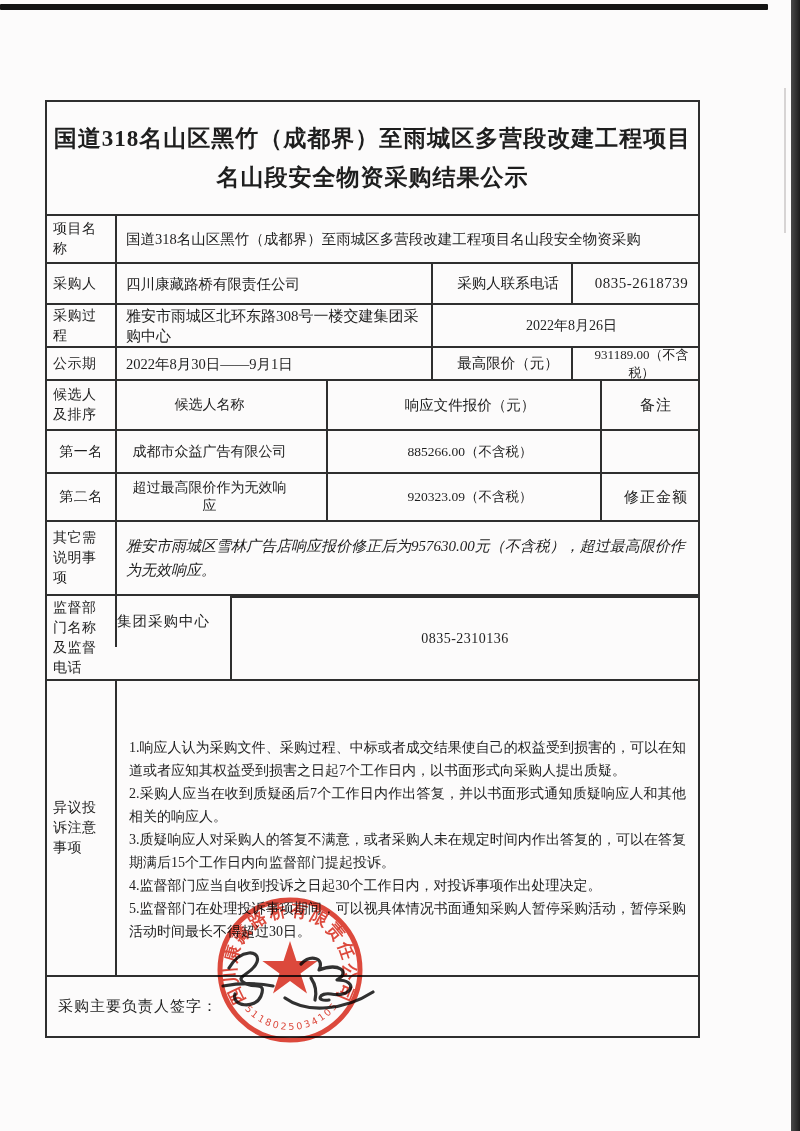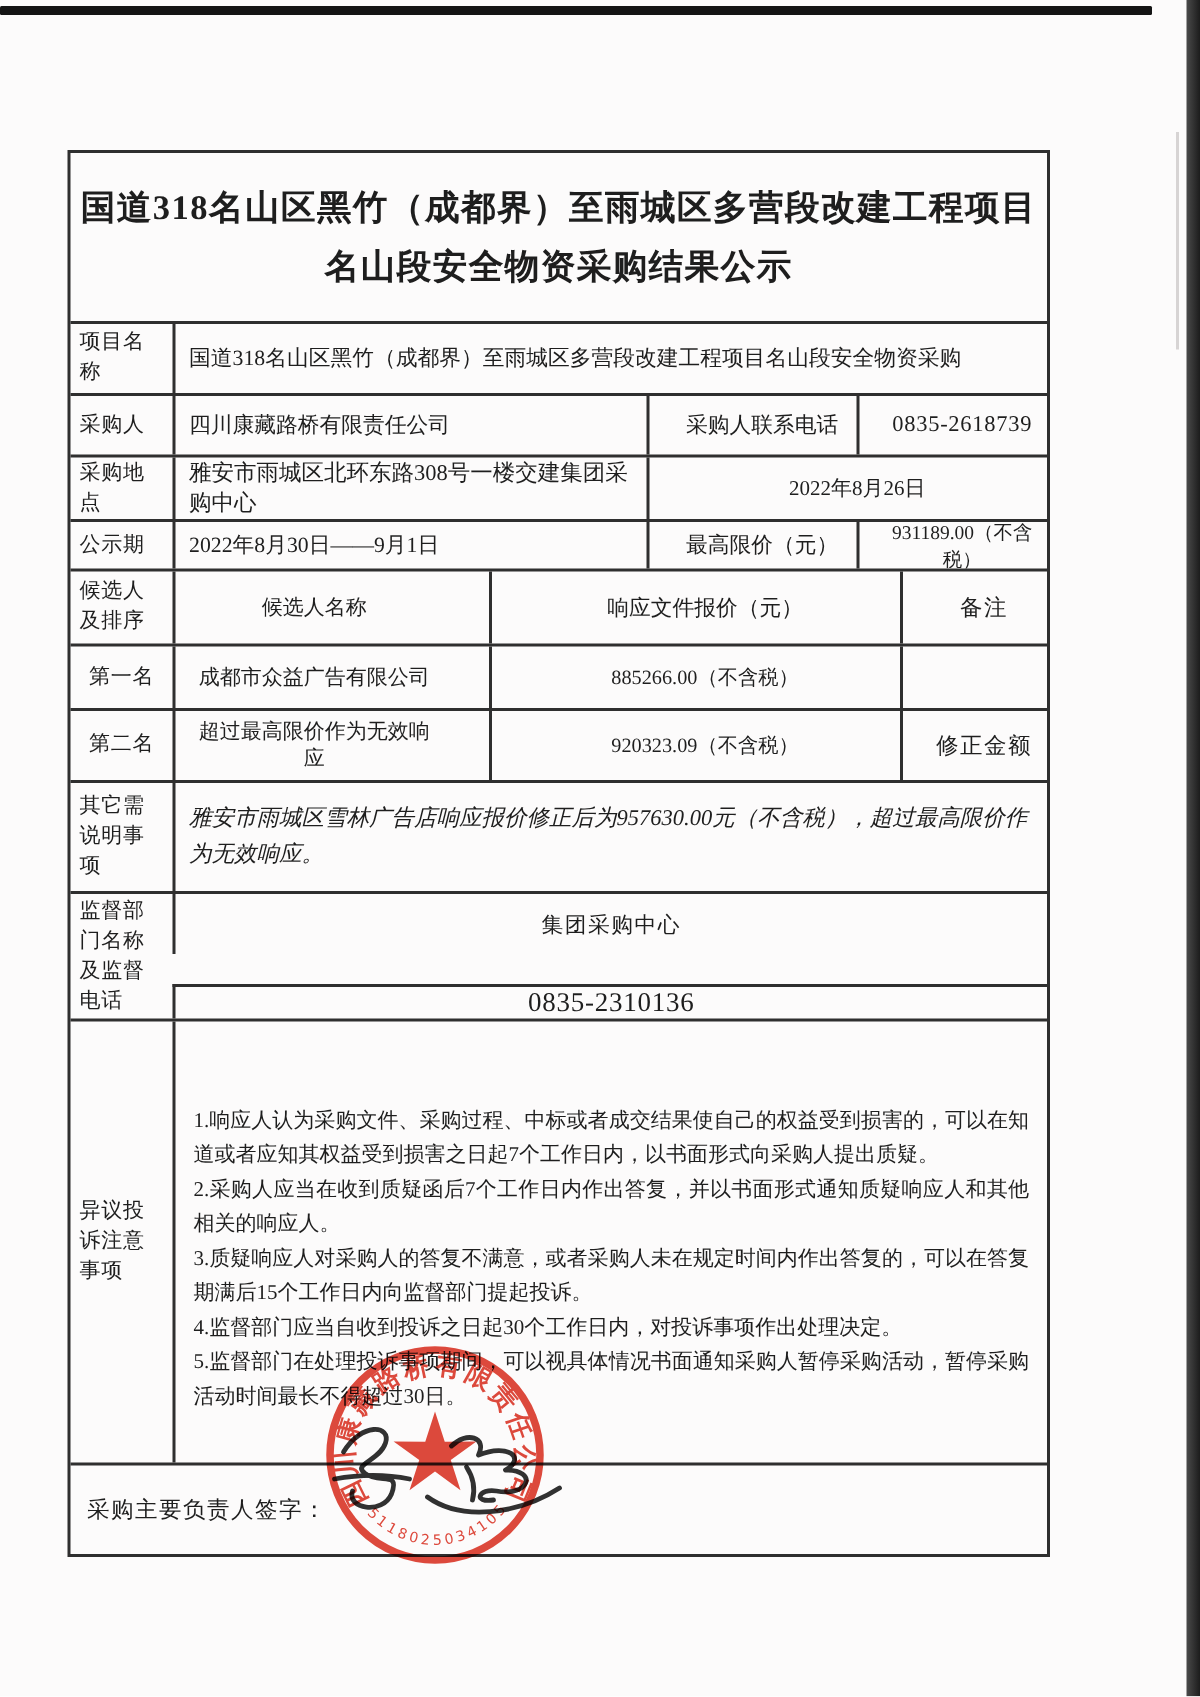--- a/index.html
+++ b/index.html
@@ -33,23 +33,23 @@
   .r-objection{height:296px;}
   .r-sign{height:61px;text-align:right;}
   .w-val{flex:0 0 316px;width:316px;}
   .w-lab2{flex:0 0 140px;width:140px;font-size:14.5px;}
   .w-val2{flex:1;font-size:14px;}
   .c-name{flex:0 0 175px;width:175px;font-size:14px;}
   .c-price{flex:0 0 274px;width:274px;font-size:13.5px;margin-left:36px;}
   .c-remark{flex:1;font-size:15px;letter-spacing:1px;}
   .num{font-size:15px;letter-spacing:.5px;}
   .small-num{font-size:13px;}
-  .sup-right{flex:1;display:flex;flex-direction:column;gap:20px;}
+  .sup-right{flex:1;display:flex;flex-direction:row;gap:20px;}
   .sup-top{height:51px;display:flex;align-items:center;justify-content:center;font-size:14.5px;letter-spacing:1px;box-sizing:border-box;}
-  .sup-bot{flex:1;border-top:2px solid #2f2f2f;display:flex;align-items:center;justify-content:center;font-size:18px;letter-spacing:.5px;box-sizing:border-box;}
+  .sup-bot{flex:1;border-top:2px solid #2f2f2f;display:flex;align-items:center;justify-content:center;font-size:14px;letter-spacing:.5px;box-sizing:border-box;}
   .obj-text{flex:1;display:flex;flex-direction:column;justify-content:flex-end;padding:8px 12px 32px 12px;}
   .obj-text p{margin:0;font-size:14px;line-height:23px;text-align:justify;}
   .sign-cell{flex:1;padding-left:11px;font-size:15px;letter-spacing:1px;}
   
   .stamp{position:absolute;left:195px;top:875px;width:190px;height:190px;mix-blend-mode:multiply;opacity:.92;}
   .handsign{position:absolute;left:215px;top:938px;width:180px;height:84px;mix-blend-mode:multiply;}
 </style>
 </head>
 <body>
 
@@ -72,21 +72,21 @@
     </div>
 
     <div class="trow r-purchaser">
       <div class="tcell nb lab">采购人</div>
       <div class="tcell val w-val">四川康藏路桥有限责任公司</div>
       <div class="tcell w-lab2 ctr">采购人联系电话</div>
       <div class="tcell w-val2 ctr num">0835-2618739</div>
     </div>
 
     <div class="trow r-location">
-      <div class="tcell nb lab">采购地点</div>
+      <div class="tcell nb lab">采购过程</div>
       <div class="tcell val w-val" style="font-size:15px;line-height:20px;">雅安市雨城区北环东路308号一楼交建集团采购中心</div>
       <div class="tcell w-val2 ctr">2022年8月26日</div>
     </div>
 
     <div class="trow r-publicity">
       <div class="tcell nb lab">公示期</div>
       <div class="tcell val w-val">2022年8月30日——9月1日</div>
       <div class="tcell w-lab2 ctr">最高限价（元）</div>
       <div class="tcell w-val2 ctr small-num">931189.00（不含税）</div>
     </div>

